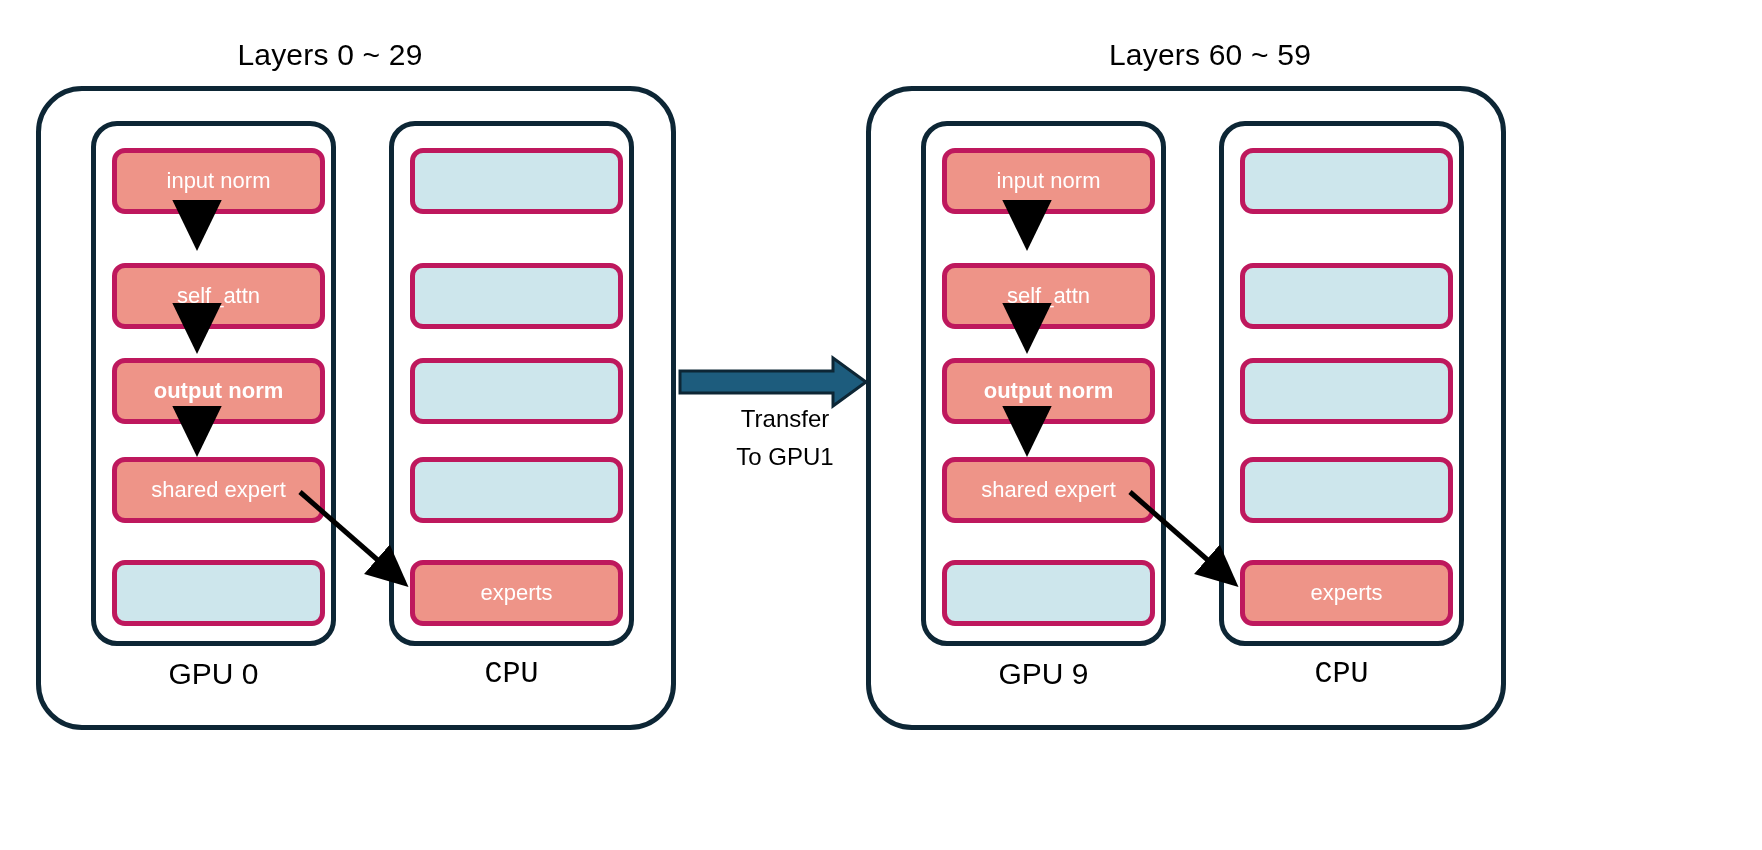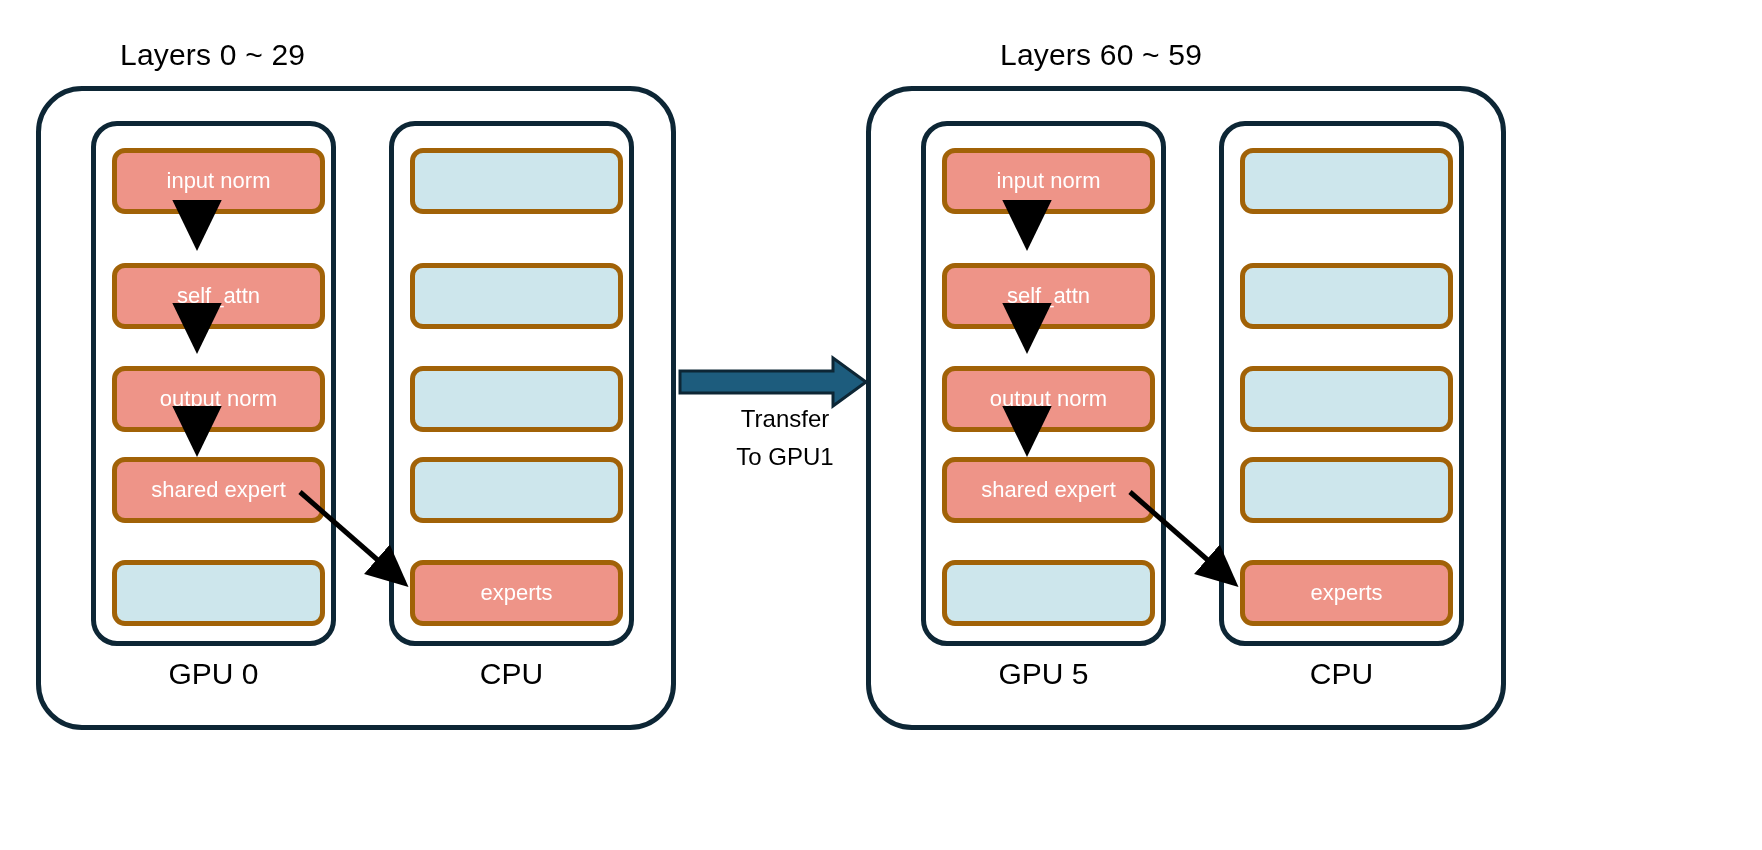--- a/index.html
+++ b/index.html
@@ -18,21 +18,21 @@
     height: 850px;
     background: #ffffff;
   }
 
   
   .panel-title {
     position: absolute;
     font-size: 30px;
     color: #000000;
     white-space: nowrap;
-    text-align: left;
+    text-align: center;
     font-weight: 400;
     letter-spacing: .2px;
   }
   #title-left  { left: 120px;  top: 38px; width: 420px; }
   #title-right { left: 1000px; top: 38px; width: 420px; }
 
   
   .device-group {
     position: absolute;
     border: 5px solid #0d2635;
@@ -54,52 +54,52 @@
   }
   .column.gpu { left: 50px; }
   .column.cpu { left: 348px; }
 
   
   .block {
     position: absolute;
     left: 16px;
     width: 213px;
     height: 66px;
-    border: 5px solid #a16207;
+    border: 5px solid #be185d;
     border-radius: 13px;
     display: flex;
     align-items: center;
     justify-content: center;
     color: #ffffff;
     font-size: 22px;
     font-family: "Liberation Sans", sans-serif;
     white-space: nowrap;
   }
   .block.pink  { background: #ee9488; }
   .block.blue  { background: #cde6ec; }
 
   
   .slot0 { top: 22px;  }
   .slot1 { top: 125px; margin-top: 12px; }
-  .slot2 { top: 240px; }
+  .slot2 { top: 232px; font-weight: bold; }
   .slot3 { top: 331px; }
   .slot4 { top: 434px; }
 
   
   .device-label {
     position: absolute;
     font-size: 30px;
     color: #000000;
     text-align: center;
     white-space: nowrap;
     width: 245px;
     top: 566px;
   }
   .device-label.gpu { left: 50px; }
-  .device-label.cpu { left: 348px; }
+  .device-label.cpu { left: 348px; font-family: Liberation Mono, monospace; }
 
   
   .ovl {
     position: absolute;
     left: 0; top: 0;
     width: 1762px; height: 850px;
     pointer-events: none;
   }
 
   
@@ -156,21 +156,21 @@
     </div>
 
     <div class="column cpu">
       <div class="block blue slot0"></div>
       <div class="block blue slot1"></div>
       <div class="block blue slot2"></div>
       <div class="block blue slot3"></div>
       <div class="block pink slot4">experts</div>
     </div>
 
-    <div class="device-label gpu">GPU 5</div>
+    <div class="device-label gpu">GPU 9</div>
     <div class="device-label cpu">CPU</div>
   </div>
 
   <svg class="ovl" viewBox="0 0 1762 850" xmlns="http://www.w3.org/2000/svg">
     <defs>
       <marker id="ah-black" markerWidth="7" markerHeight="7" refX="5.4" refY="3.5" orient="auto" markerUnits="strokeWidth">
         <path d="M0,0.4 L6.4,3.5 L0,6.6 z" fill="#000000"></path>
       </marker>
       <marker id="ah-thin" markerWidth="9" markerHeight="9" refX="7.2" refY="4.5" orient="auto" markerUnits="strokeWidth">
         <path d="M0,0.6 L8.4,4.5 L0,8.4 z" fill="#000000"></path>

